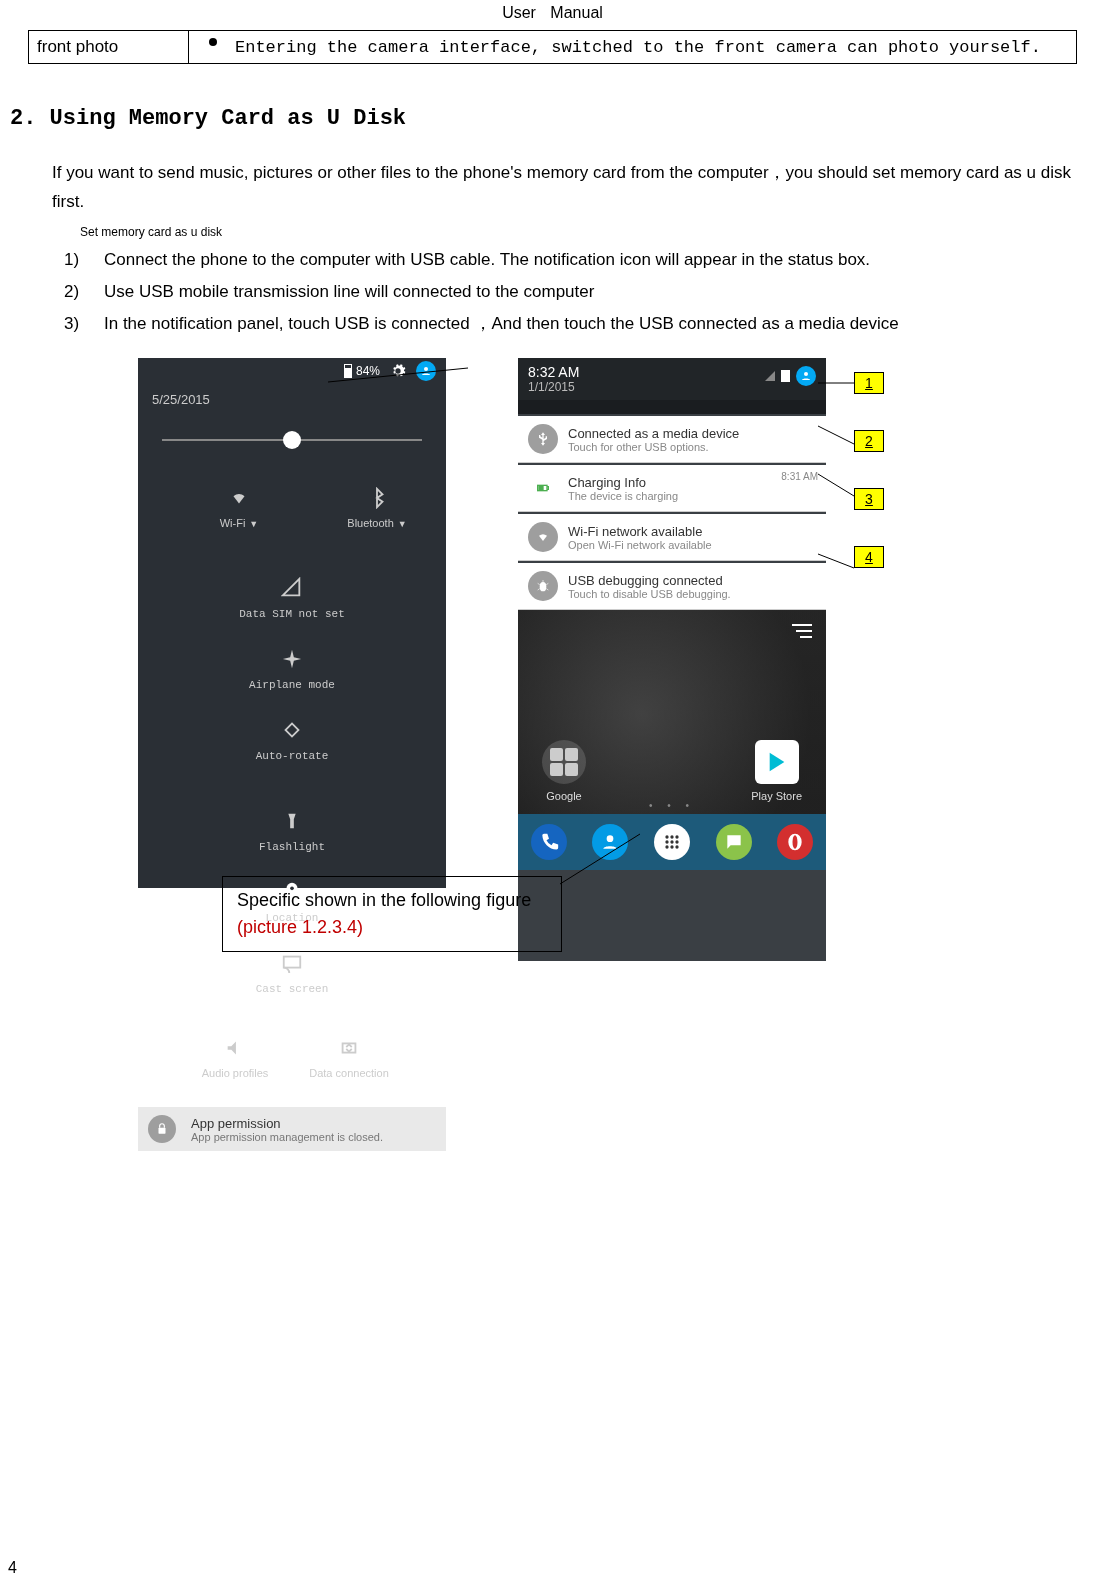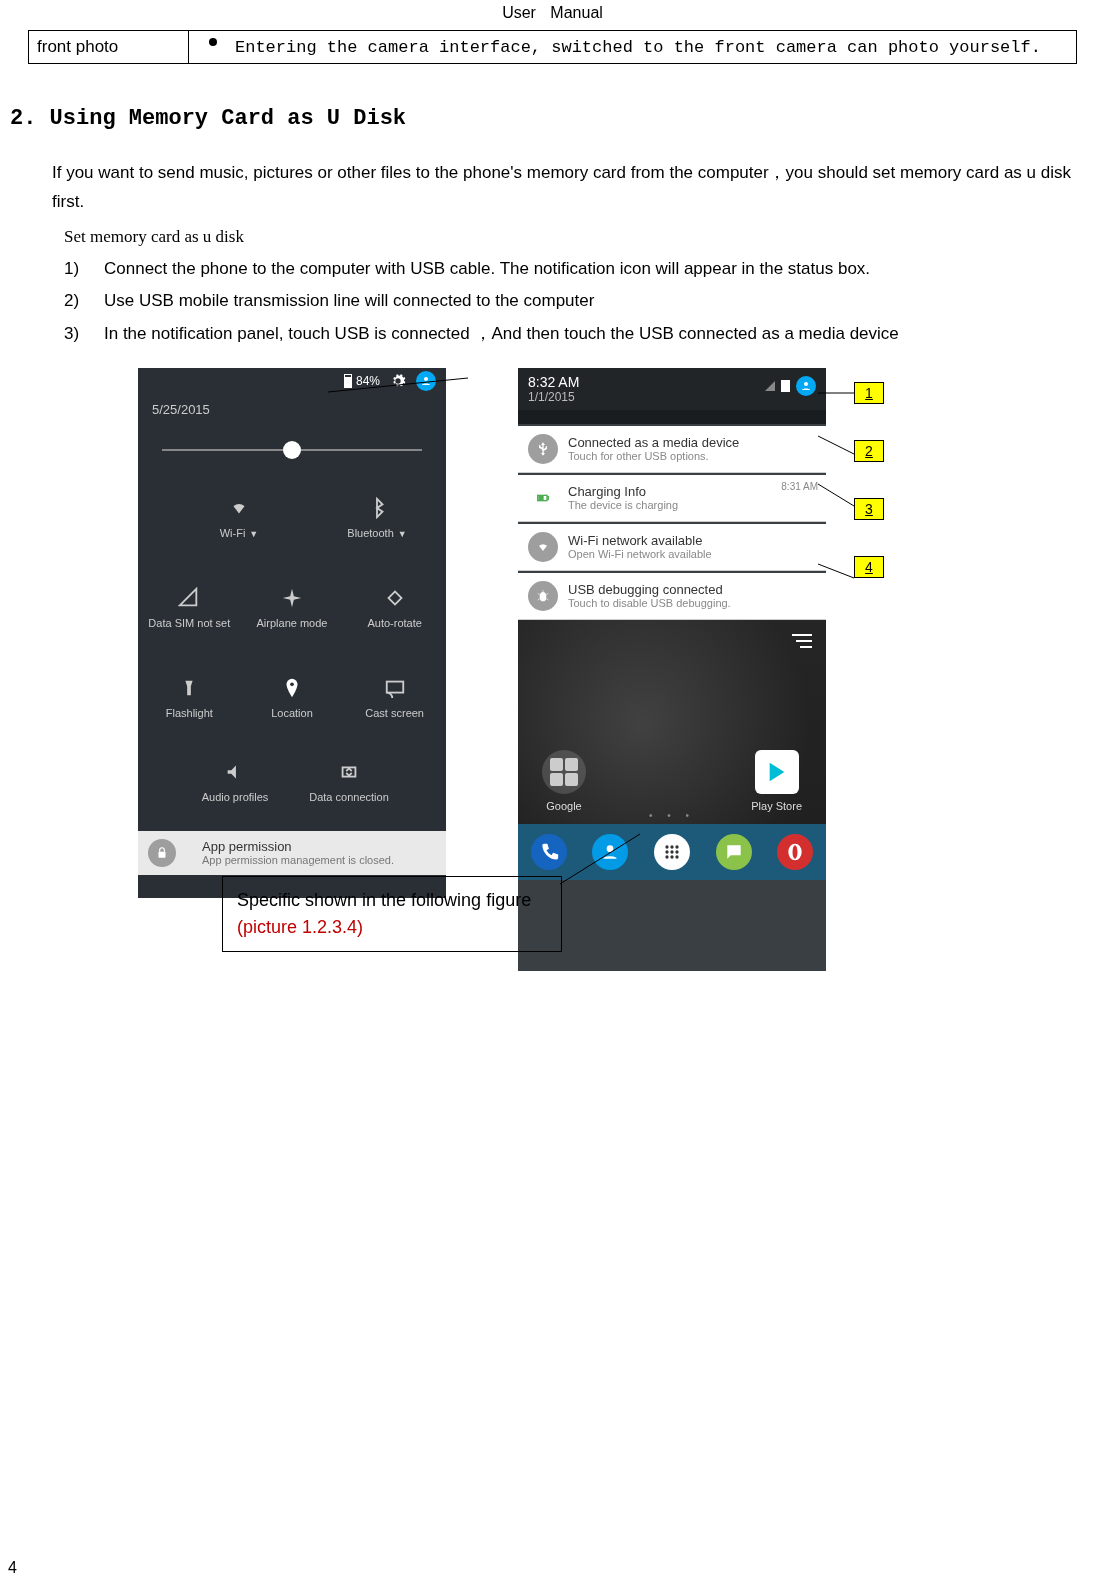--- a/index.html
+++ b/index.html
@@ -7,21 +7,21 @@
   .page { width:1105px; min-height:1591px; padding:0 28px 30px 28px; position:relative; }
   .header-title { text-align:center; font-size:16px; margin:4px 0 8px 0; word-spacing:10px; }
   table.top-table { width:100%; border-collapse:collapse; }
   table.top-table td { border:1px solid #000; padding:6px 8px; vertical-align:middle; }
   .fc-cell { width:160px; font-size:17px; }
   .bullet-row { display:flex; align-items:flex-start; gap:18px; }
   .disc { width:8px; height:8px; background:#000; border-radius:50%; margin-left:12px; flex:0 0 auto; }
   .fc-desc { font-family:"SimSun","Courier New",monospace; font-size:17px; }
   .h2 { font-family:"SimSun","Courier New",monospace; font-weight:bold; font-size:22px; margin:42px 0 28px -18px; }
   .body-text { font-size:17px; line-height:1.7; margin-left:24px; }
-  .sub-text { font-size:17px; line-height:1.9; margin-left:36px; margin-top:4px;font-family:Liberation Serif, serif; }
+  .sub-text { font-size:12px; line-height:1.9; margin-left:52px; margin-top:4px; }
   ol.numlist { list-style:none; margin-left:36px; }
   ol.numlist li { font-size:17px; line-height:1.9; display:flex; }
   ol.numlist li .num { width:40px; flex:0 0 auto; }
   .li2 { font-family:"Segoe UI",Arial,sans-serif; }
   .figure-area { position:relative; margin-top:18px; height:580px; }
 
   
   .phone1 { position:absolute; left:110px; top:0; width:308px; height:530px; background:#2a2f35; }
   .status1 { height:26px; background:#2a2f35; display:flex; justify-content:flex-end; align-items:center; gap:10px; padding-right:10px; color:#fff; font-size:12px; }
   .batt { display:flex; align-items:center; gap:4px; }
@@ -30,25 +30,25 @@
   .gear { width:16px; height:16px; }
   .avatar { width:20px; height:20px; background:#03a9f4; border-radius:50%; display:flex; align-items:center; justify-content:center; }
   .avatar svg { width:12px; height:12px; }
   .time1 { color:#fff; padding:6px 14px 10px 14px; }
   .time1 .t { font-size:26px; font-weight:300; }
   .time1 .d { font-size:13px; color:#ccc; margin-top:2px; }
   .bright { display:flex; align-items:center; padding:14px 24px; }
   .bright-line { flex:1; height:2px; background:#888; }
   .bright-knob { width:18px; height:18px; border-radius:50%; background:#fff; margin:0 -9px; position:relative; z-index:1; }
   .qs-grid { display:grid; grid-template-columns:1fr 1fr 1fr; text-align:center; color:#ccc; font-size:11px; padding:10px 0; }
-  .qs-row2 { grid-template-columns:1fr 1fr 1fr; }
+  .qs-row2 { grid-template-columns:1fr;font-family:Liberation Mono, monospace; }
   .qs-cell { padding:14px 0; }
   .qs-cell svg { width:22px; height:22px; margin-bottom:6px; }
   .qs-grid2 { display:grid; grid-template-columns:1fr 1fr; text-align:center; color:#ccc; font-size:11px; padding:4px 40px 14px 40px; }
-  .notif-perm { background:#e9e9e9; display:flex; align-items:center; padding:8px 10px; gap:26px; }
+  .notif-perm { background:#e9e9e9; display:flex; align-items:center; padding:8px 10px; gap:15px; }
   .lock-ic { width:28px; height:28px; background:#9e9e9e; border-radius:50%; display:flex; align-items:center; justify-content:center; }
   .lock-ic svg { width:14px; height:14px; }
   .notif-perm .nt { font-size:13px; color:#333; }
   .notif-perm .ns { font-size:11px; color:#777; }
 
   
   .phone2 { position:absolute; left:490px; top:0; width:308px; height:603px; background:#3a3f44; }
   .status2 { background:#212528; color:#fff; padding:6px 10px; display:flex; justify-content:space-between; align-items:flex-start; }
   .status2 .left .t { font-size:14px; }
   .status2 .left .d { font-size:12px; color:#bbb; }

